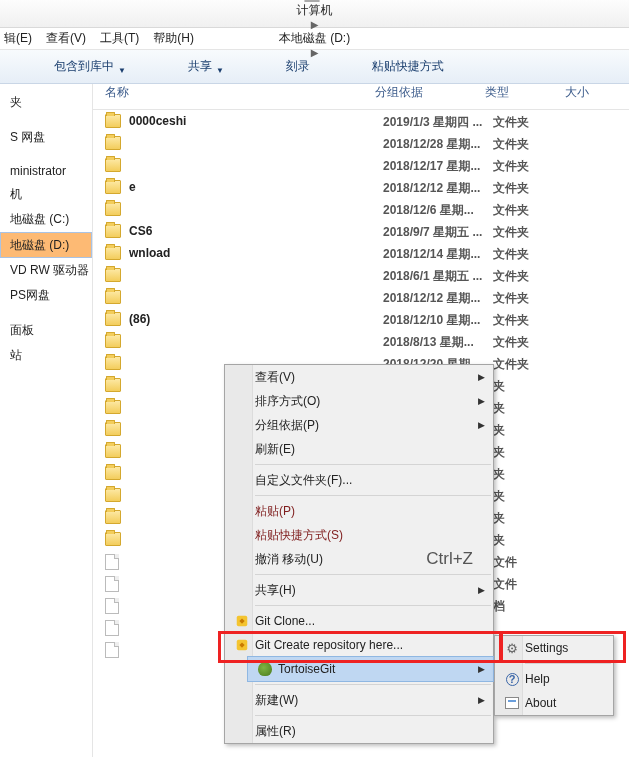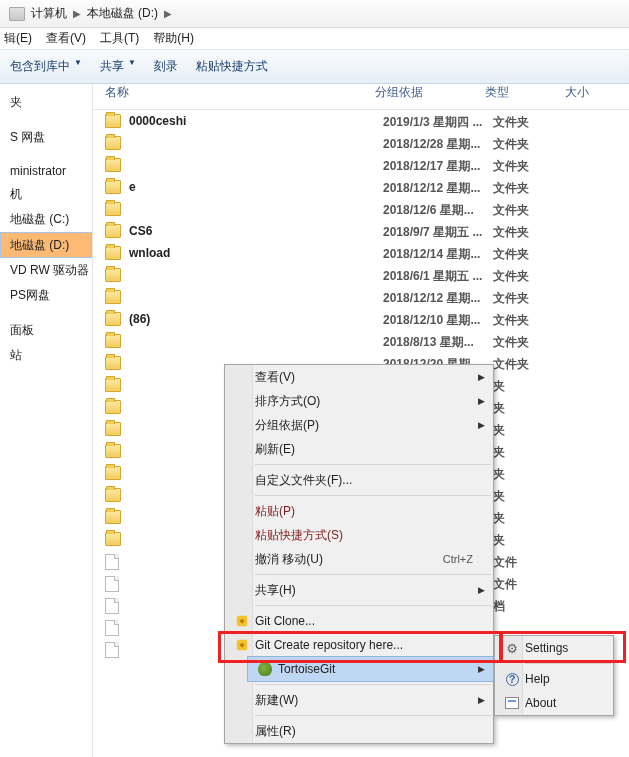--- a/index.html
+++ b/index.html
@@ -1,27 +1,27 @@
 <!DOCTYPE html>
 <html><head>
 <meta charset="utf-8">
 <style>
 * { margin: 0; padding: 0; box-sizing: border-box; font-family: "Microsoft YaHei", "Segoe UI", Tahoma, sans-serif; font-size: 12px; }
 body { background: #fff; width: 629px; height: 757px; overflow: hidden; position: relative; }
 
-.breadcrumb-bar { height: 28px; background: linear-gradient(#fdfdfd, #f0f0f0); border-bottom: 1px solid #d9d9d9; display: flex; align-items: center; padding: 0 9px; }
+.breadcrumb-bar { height: 28px; background: linear-gradient(#fdfdfd, #f0f0f0); border-bottom: 1px solid #d9d9d9; display: flex; align-items: center; padding: 0 20px; flex-direction: column; }
 .bc-icon { width: 16px; height: 14px; background: linear-gradient(#e0e0e0, #c8c8c8); border: 1px solid #aaa; border-radius: 1px; margin-right: 6px; }
 .bc-seg { display: flex; align-items: center; color: #222; }
 .bc-arrow { margin: 0 6px; color: #666; font-size: 10px; }
 
 .menubar { height: 22px; display: flex; align-items: center; padding: 0 4px; gap: 14px; background: #fff; border-bottom: 1px solid #e5e5e5; }
 .menubar span { color: #222; }
 
 .toolbar { height: 34px; background: linear-gradient(#f8fbfd, #e6eef7); border-bottom: 1px solid #c9d6e6; display: flex; align-items: center; padding: 0 10px; gap: 18px; }
-.toolbar .tbtn { color: #1a3e6e; display: flex; align-items: flex-start; gap: 4px; }
+.toolbar .tbtn { color: #1a3e6e; display: flex; align-items: flex-end; gap: 4px; margin-left: 44px; }
 .drop { font-size: 8px; color: #1a3e6e; }
 
 .main { display: flex; height: calc(100% - 84px); }
 .sidebar { width: 93px; border-right: 1px solid #e5e5e5; background: #fff; padding-top: 6px; }
 .side-item { padding: 4px 6px 4px 10px; color: #222; white-space: nowrap; overflow: hidden; }
 .side-item.sel { background: #fdba74; border: 1px solid #a9c3e4; border-radius: 0; padding: 4px 5px 3px 9px; }
 .side-spacer { height: 10px; }
 
 .content { flex: 1; position: relative; }
 .col-headers { height: 26px; display: flex; align-items: flex-start; border-bottom: 1px solid #e5e5e5; color: #3a5a8a; padding-left: 12px; }
@@ -41,21 +41,21 @@
 .ftype { width: 60px; color: #555; }
 
 
 .ctx { position: absolute; background: #f0f0f0; border: 1px solid #a5a5a5; box-shadow: 2px 2px 4px rgba(0,0,0,0.25); }
 .ctx-main { left: 224px; top: 364px; width: 270px; z-index: 10; }
 .ctx-row { height: 24px; display: flex; align-items: center; padding: 0 20px 0 4px; position: relative; }
 .ctx-row.disabled { color: #888; }
 .ctx-icocol { width: 26px; display: flex; justify-content: center; }
 .ctx-label { flex: 1; color: #222; }
 .ctx-row.disabled .ctx-label { color: #7f1d1d; }
-.ctx-shortcut { color: #555; font-size: 11px; }
+.ctx-shortcut { color: #555; font-size: 17px; }
 .ctx-sub { font-size: 9px; color: #333; position: absolute; right: 8px; }
 .ctx-sep { height: 1px; background: #d4d4d4; margin: 3px 2px 3px 30px; }
 .ctx-row.hl { background: #bfd7f2; outline: 1px solid #8fb7e2; margin-left: 23px; }
 .ctx-iconbar { position: absolute; left: 0; top: 0; bottom: 0; width: 28px; background: #e9e9e9; border-right: 1px solid #dcdcdc; }
 .ctx-content { position: relative; }
 
 .redbox1 { position: absolute; border: 3px solid #e22; left: 218px; top: 631px; width: 284px; height: 32px; z-index: 30; pointer-events: none; }
 .redbox2 { position: absolute; border: 3px solid #e22; left: 500px; top: 631px; width: 126px; height: 32px; z-index: 30; pointer-events: none; }
 
 .ctx-sub-menu { left: 494px; top: 635px; width: 120px; z-index: 20; }

